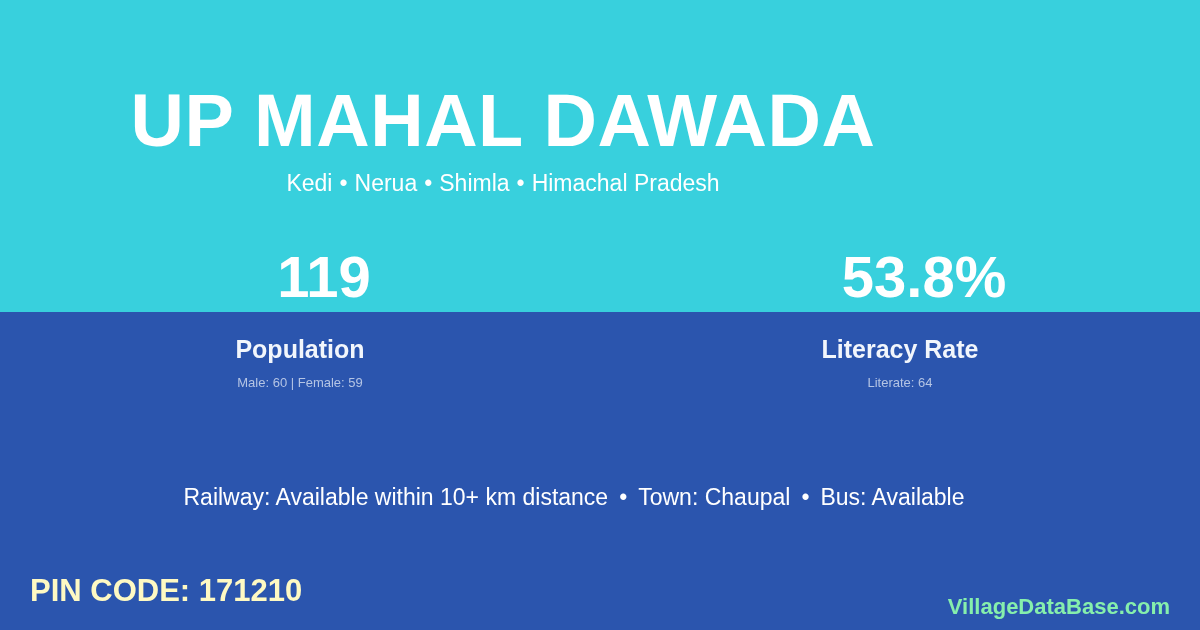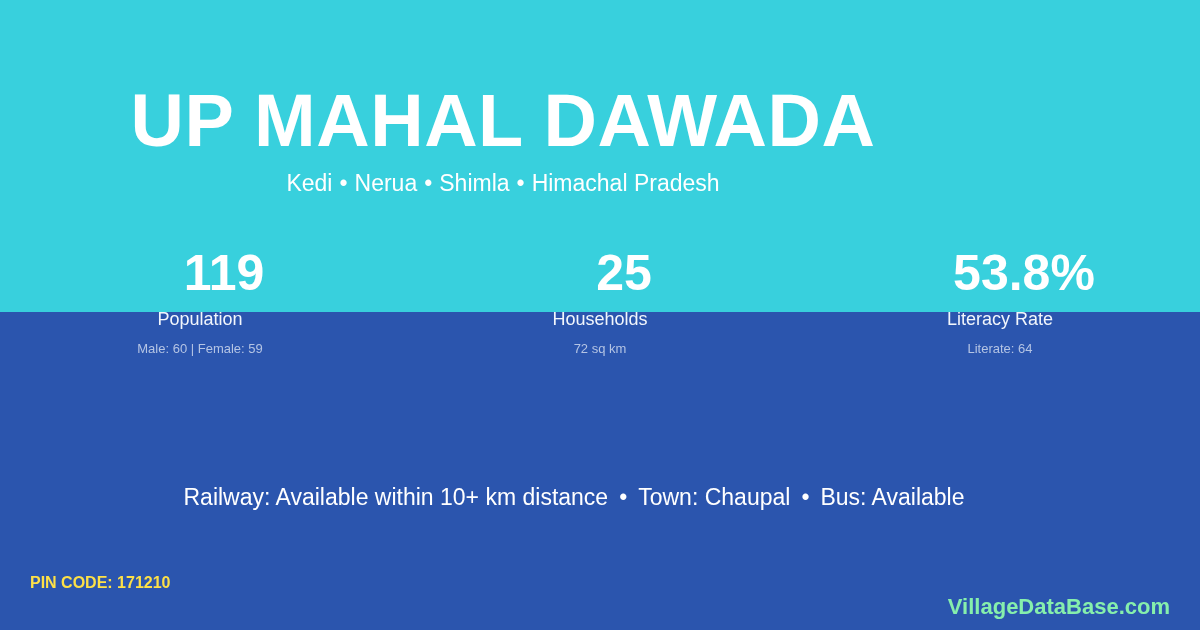--- a/index.html
+++ b/index.html
@@ -85,32 +85,32 @@
     display: flex;
     z-index: 6;
   }
 
   .stat {
     flex: 1 1 0;
     text-align: center;
   }
 
   .stat-value {
-    font-size: 50px;
+    font-size: 58px;
     font-weight: 700;
     line-height: 1.0;
     color: #ffffff;
     height: 62px;
     padding-left: 48px;
   }
 
   .stat-label {
-    margin-top: 0;
-    font-size: 18px;
-    font-weight: 400;
+    margin-top: 27px;
+    font-size: 25px;
+    font-weight: 700;
     line-height: 1.0;
     color: #f2f6fc;
   }
 
   .stat-sub {
     margin-top: 14px;
     font-size: 13px;
     font-weight: 400;
     line-height: 1.0;
     color: #b4c4e4;
@@ -142,24 +142,24 @@
     top: 575px;
     width: 1200px;
     height: 40px;
     z-index: 6;
   }
 
   .pincode {
     position: absolute;
     left: 30px;
     top: 0;
-    font-size: 16px;
-    font-weight: 700;
-    line-height: 1.0;
-    color: #fde047;
+    font-size: 31px;
+    font-weight: 700;
+    line-height: 1.0;
+    color: #fef9c3;
     white-space: nowrap;
   }
 
   .watermark {
     position: absolute;
     right: 30px;
     top: 21px;
     font-size: 22px;
     font-weight: 700;
     line-height: 1.0;
@@ -183,25 +183,20 @@
   </div>
 
   <div class="stats">
 
     <div class="stat">
       <div class="stat-value">119</div>
       <div class="stat-label">Population</div>
       <div class="stat-sub">Male: 60 | Female: 59</div>
     </div>
 
-    <div class="stat">
-      <div class="stat-value">25</div>
-      <div class="stat-label">Households</div>
-      <div class="stat-sub">72 sq km</div>
-    </div>
 
     <div class="stat">
       <div class="stat-value">53.8%</div>
       <div class="stat-label">Literacy Rate</div>
       <div class="stat-sub">Literate: 64</div>
     </div>
 
   </div>
 
   <div class="facilities">

